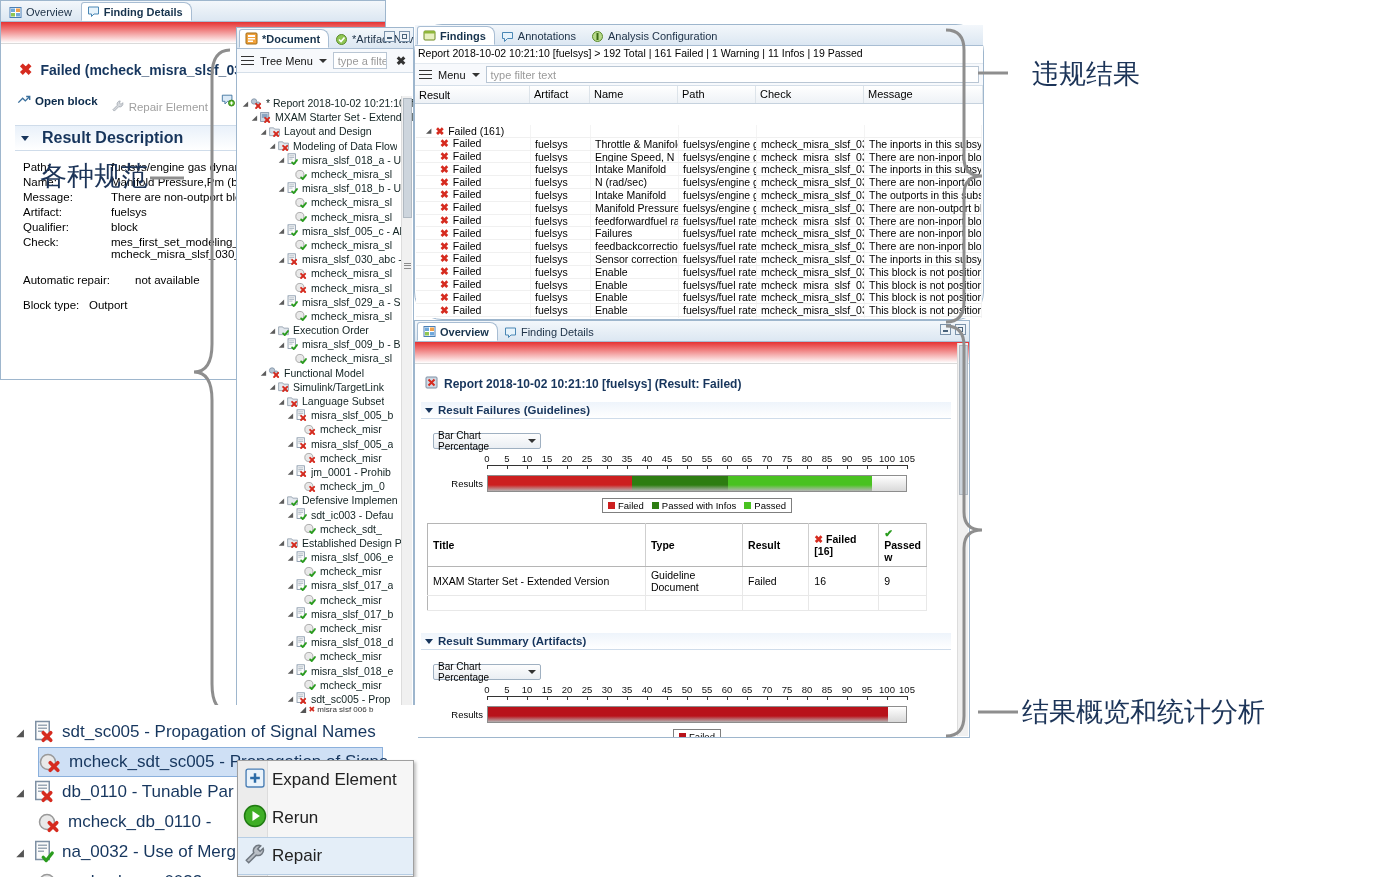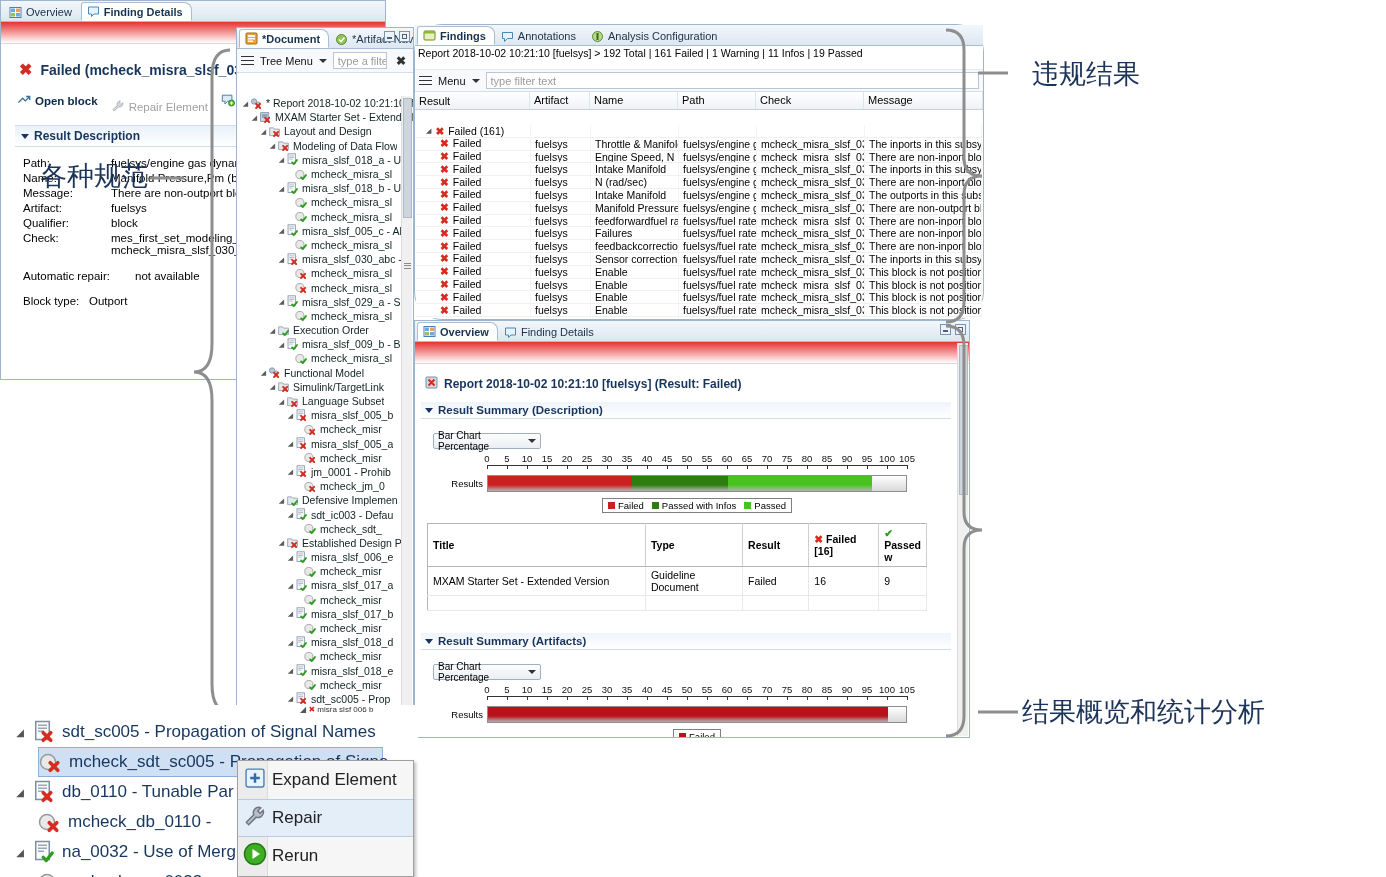--- a/index.html
+++ b/index.html
@@ -64,21 +64,21 @@
     width:9px; flex:none; text-align:center; font-size:7px; color:#5c5c5c; line-height:1;
   }
   .trow .ti { width:13px; height:13px; flex:none; margin-right:3px; }
   .trow .tlabel { overflow:hidden; text-overflow:clip; }
   .vscroll { position:absolute; right:1px; top:68px; bottom:1px; width:11px; background:#f0f0f0; border-left:1px solid #dcdcdc;}
   .vthumb { position:absolute; left:1px; width:9px; background:#cdd5dd; border:1px solid #b0b9c2; }
 
   
   #findings { left:414px; top:24px; width:570px; height:296px; background:#fff;border-radius:28px; }
   .reportline {
-    height:24px; font-size:10.5px; padding:1px 3px; background:#fff;
+    height:18px; font-size:10.5px; padding:1px 3px; background:#fff;
     border-bottom:1px solid #e3e9ef; white-space:nowrap; overflow:hidden;
   }
   .gridhdr { display:flex; height:18px; background:linear-gradient(#ffffff,#eef2f6); border-bottom:1px solid #c6d2de; font-size:11px;}
   .gridhdr > div { padding:2px 4px; border-right:1px solid #dde4ea; overflow:hidden; white-space:nowrap; }
   .gridrow { display:flex; height:12.8px; font-size:10.5px; border-bottom:1px solid #f0f0f0; }
   .gridrow > div { padding:0 4px; overflow:hidden; white-space:nowrap; border-right:1px solid #f4f4f4; line-height:12.8px;}
   .c-res { width:115px; display:flex; align-items:center; gap:4px;}
   .c-art { width:60px; }
   .c-name { width:88px; }
   .c-path { width:78px; }
@@ -115,21 +115,21 @@
   .dtable { margin:10px 0 0 6px; border:1px solid #b5b5b5; border-collapse:collapse; width:500px; background:#fff;}
   .dtable th { font-size:10.5px; text-align:left; font-weight:bold; padding:3px 5px; border-right:1px solid #cfcfcf; border-bottom:1px solid #b5b5b5;}
   .dtable td { font-size:10.5px; padding:2px 5px; border-right:1px solid #e8e8e8; border-bottom:1px solid #e8e8e8; height:15px;}
 
   
   #details { left:1000px; top:296px; width:386px; height:380px; background:#fff; border:1px solid #9eb6cd;}
   .dtitle { display:flex; align-items:center; gap:8px; font-size:14px; font-weight:bold; color:#16365e; margin:16px 0 8px 18px;}
   .actionrow { display:flex; align-items:center; gap:13px; margin:0 0 10px 16px; font-size:11.5px;}
   .action { display:flex; align-items:center; gap:4px; color:#0b2a4a; font-weight:bold;}
   .action.disabled { color:#a0a0a0; font-weight:normal;margin-top:12px;}
-  .dsec { display:flex; align-items:center; gap:5px; font-size:12px; font-weight:bold; color:#17355c;
+  .dsec { display:flex; align-items:center; gap:13px; font-size:16px; font-weight:bold; color:#17355c;
           background:linear-gradient(#e9f1fa,#ffffff); border-top:1px solid #cfdcea; border-bottom:1px solid #cfdcea;
           padding:3px 6px; margin:0 4px 10px 14px;}
   .kv { display:flex; font-size:11.5px; margin:0 0 3px 22px; }
   .kv .k { width:88px; flex:none; }
   .kv .v { flex:1; overflow:hidden; white-space:nowrap;}
   .kv.wrapv .v { white-space:normal; }
 
   
   #zoomtree { position:absolute; left:0; top:705px; width:418px; height:172px; background:#fff; }
   .zrow { display:flex; align-items:center; height:30px; font-size:17px; color:#16365e; white-space:nowrap;}
@@ -845,21 +845,21 @@
             <rect x="1" y="1" width="11" height="11" rx="1" fill="#cfd9e4" stroke="#7d8fa3"></rect>
             <path d="M3.5 3.5l6 6M9.5 3.5l-6 6" stroke="#d62b1f" stroke-width="2"></path>
           </svg>
       </span>
       <span>Report 2018-10-02 10:21:10 [fuelsys] (Result: Failed)</span>
     </div>
 
     
     <div class="section">
       <span class="twisty"></span>
-      <span>Result Summary (Description)</span>
+      <span>Result Failures (Guidelines)</span>
     </div>
 
     <div class="combo">
       <span>Bar Chart Percentage</span>
       <span class="caret"></span>
     </div>
 
     <div class="chartwrap">
       <div class="axis" id="ax0">
           <div class="axisline"></div>
@@ -1217,27 +1217,27 @@
 <div class="ctxmenu">
   <div class="ctxrail"></div>
   <div id="ctxitems" style="position:relative;">
       <div class="ctxitem">
         <span class="ci"><svg width="22" height="22" viewBox="0 0 16 16">
             <rect x="1.5" y="1.5" width="13" height="13" rx="1.5" fill="#eaf3fb" stroke="#4a7fb5"></rect>
             <path d="M8 4.5v7M4.5 8h7" stroke="#2c6ca8" stroke-width="1.8"></path>
           </svg></span>
         <span>Expand Element</span>
       </div>
-      <div class="ctxitem hl">
-        <span class="ci"><svg width="24" height="24" viewBox="0 0 16 16">
-            <path d="M10.5 2.2a3.6 3.6 0 0 0-3.3 5l-5 5 1.6 1.6 5-5a3.6 3.6 0 0 0 4.6-4.6l-2 2-1.6-1.6 2-2a3.6 3.6 0 0 0-1.3-.4z" fill="#b9bfc6" stroke="#6f7780"></path>
-          </svg></span>
-        <span>Repair</span>
-      </div>
       <div class="ctxitem">
         <span class="ci"><svg width="24" height="24" viewBox="0 0 16 16">
             <circle cx="8" cy="8" r="7" fill="#3fae26" stroke="#1f7a11"></circle>
             <path d="M6.3 4.6l5 3.4-5 3.4z" fill="#ffffff"></path>
           </svg></span>
         <span>Rerun</span>
       </div>
+      <div class="ctxitem hl">
+        <span class="ci"><svg width="24" height="24" viewBox="0 0 16 16">
+            <path d="M10.5 2.2a3.6 3.6 0 0 0-3.3 5l-5 5 1.6 1.6 5-5a3.6 3.6 0 0 0 4.6-4.6l-2 2-1.6-1.6 2-2a3.6 3.6 0 0 0-1.3-.4z" fill="#b9bfc6" stroke="#6f7780"></path>
+          </svg></span>
+        <span>Repair</span>
+      </div>
     </div>
 </div>
 
 </body></html>

